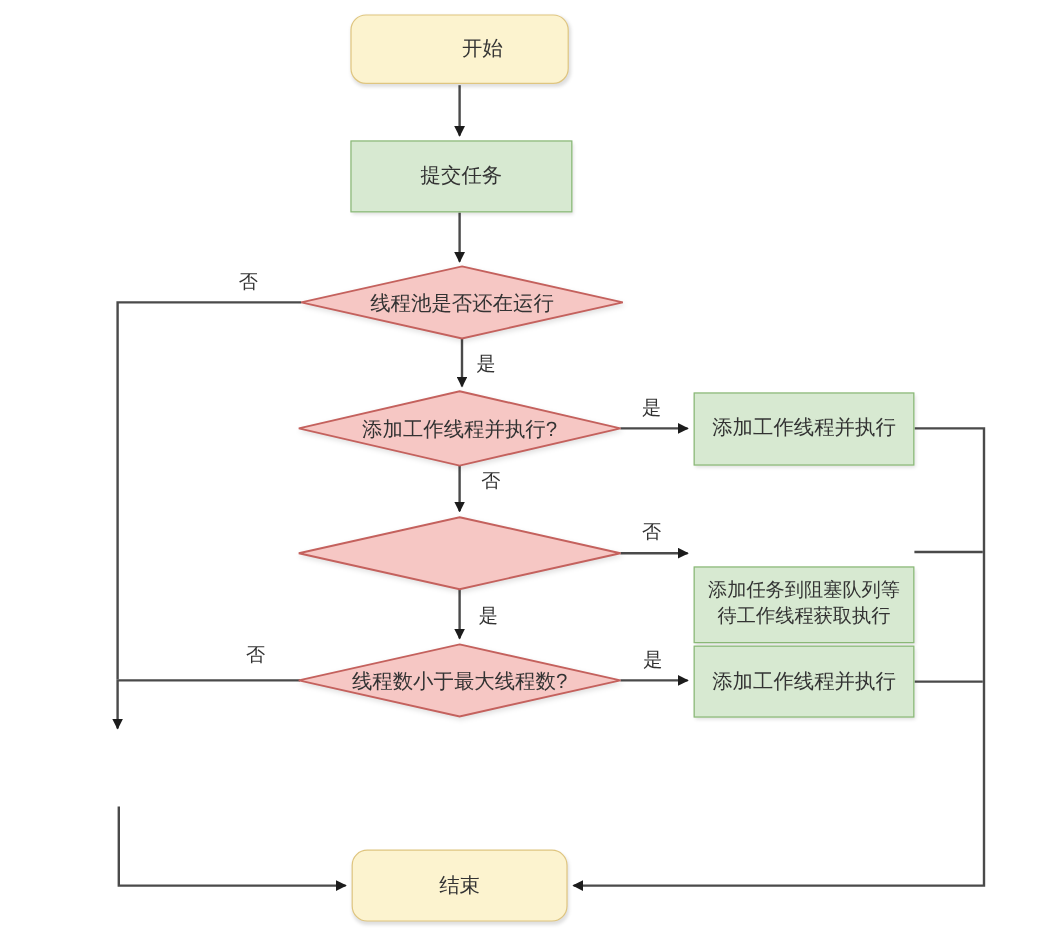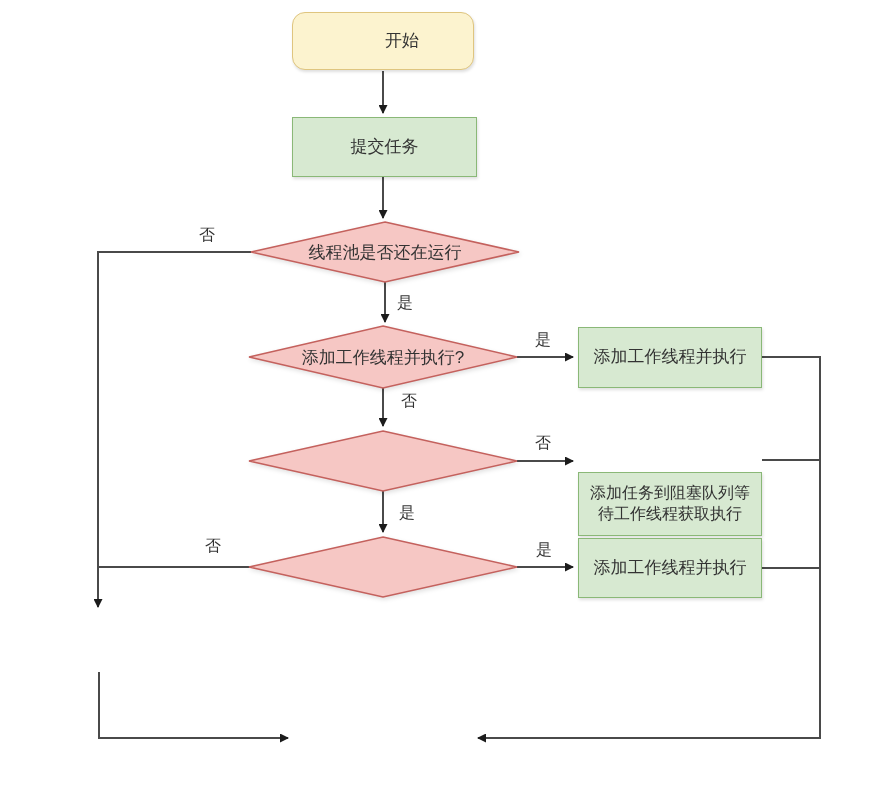--- a/index.html
+++ b/index.html
@@ -125,23 +125,25 @@
     <polygon class="diamond-shape" points="383,326 517,357 383,388 249,357"></polygon>
     <polygon class="diamond-shape" points="383,431 517,461 383,491 249,461"></polygon>
     <polygon class="diamond-shape" points="383,537 517,567 383,597 249,567"></polygon>
   </svg>
 
   <div class="node terminator n-start">开始</div>
   <div class="node process n-submit">提交任务</div>
   <div class="node process n-g1">添加工作线程并执行</div>
   <div class="node process n-g2">添加任务到阻塞队列等待工作线程获取执行</div>
   <div class="node process n-g3">添加工作线程并执行</div>
+  <div class="node terminator n-end">结束</div>
 
   <div class="diamond-label t-d1">线程池是否还在运行</div>
   <div class="diamond-label t-d2">添加工作线程并执行?</div>
+  <div class="diamond-label t-d4">线程数小于最大线程数?</div>
 
   <div class="edge-label l-d1-no">否</div>
   <div class="edge-label l-d1-yes">是</div>
   <div class="edge-label l-d2-yes">是</div>
   <div class="edge-label l-d2-no">否</div>
   <div class="edge-label l-d3-no">否</div>
   <div class="edge-label l-d3-yes">是</div>
   <div class="edge-label l-d4-yes">是</div>
   <div class="edge-label l-d4-no">否</div>
 

